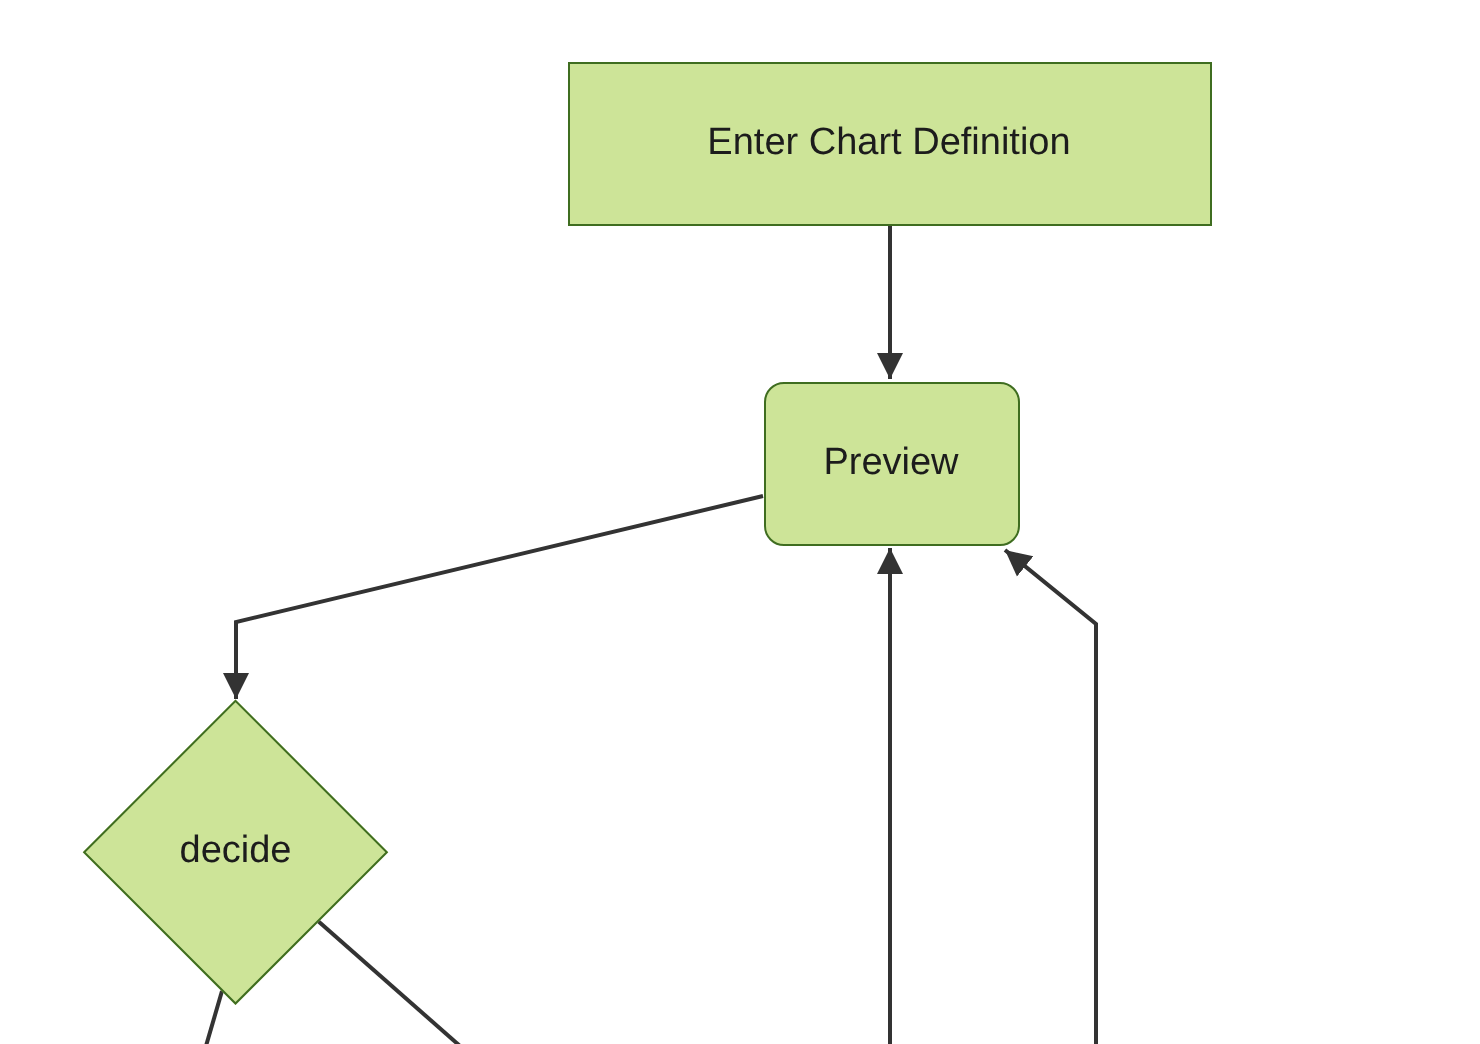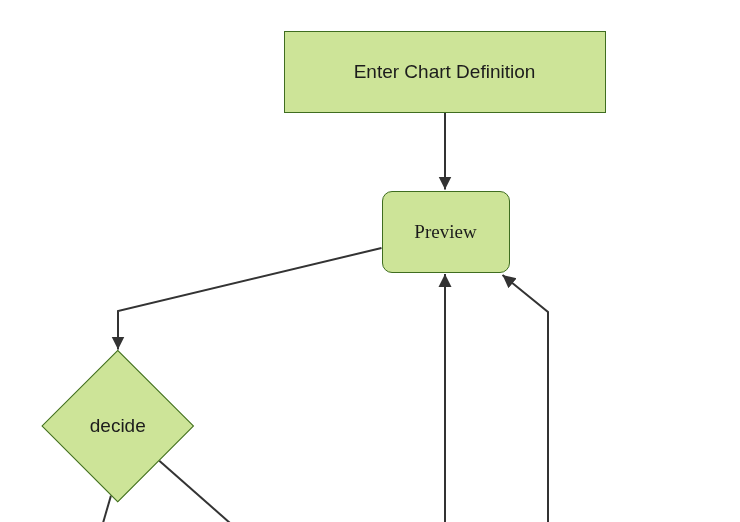--- a/index.html
+++ b/index.html
@@ -43,21 +43,20 @@
     font-size: 19px;
   }
   .node-rect {
     left: 283.5px; top: 31px;
     width: 322px; height: 82px;
   }
   .node-rounded {
     left: 381.5px; top: 190.5px;
     width: 128px; height: 82px;
     border-radius: 10px;
-    font-family: Liberation Serif, serif;
   }
   .node-diamond {
     left: 64.25px; top: 372.25px;
     width: 107.5px; height: 107.5px;
     transform: rotate(45deg);
   }
   .node-diamond .diamond-label-inner {
     transform: rotate(-45deg);
     white-space: nowrap;
   }

